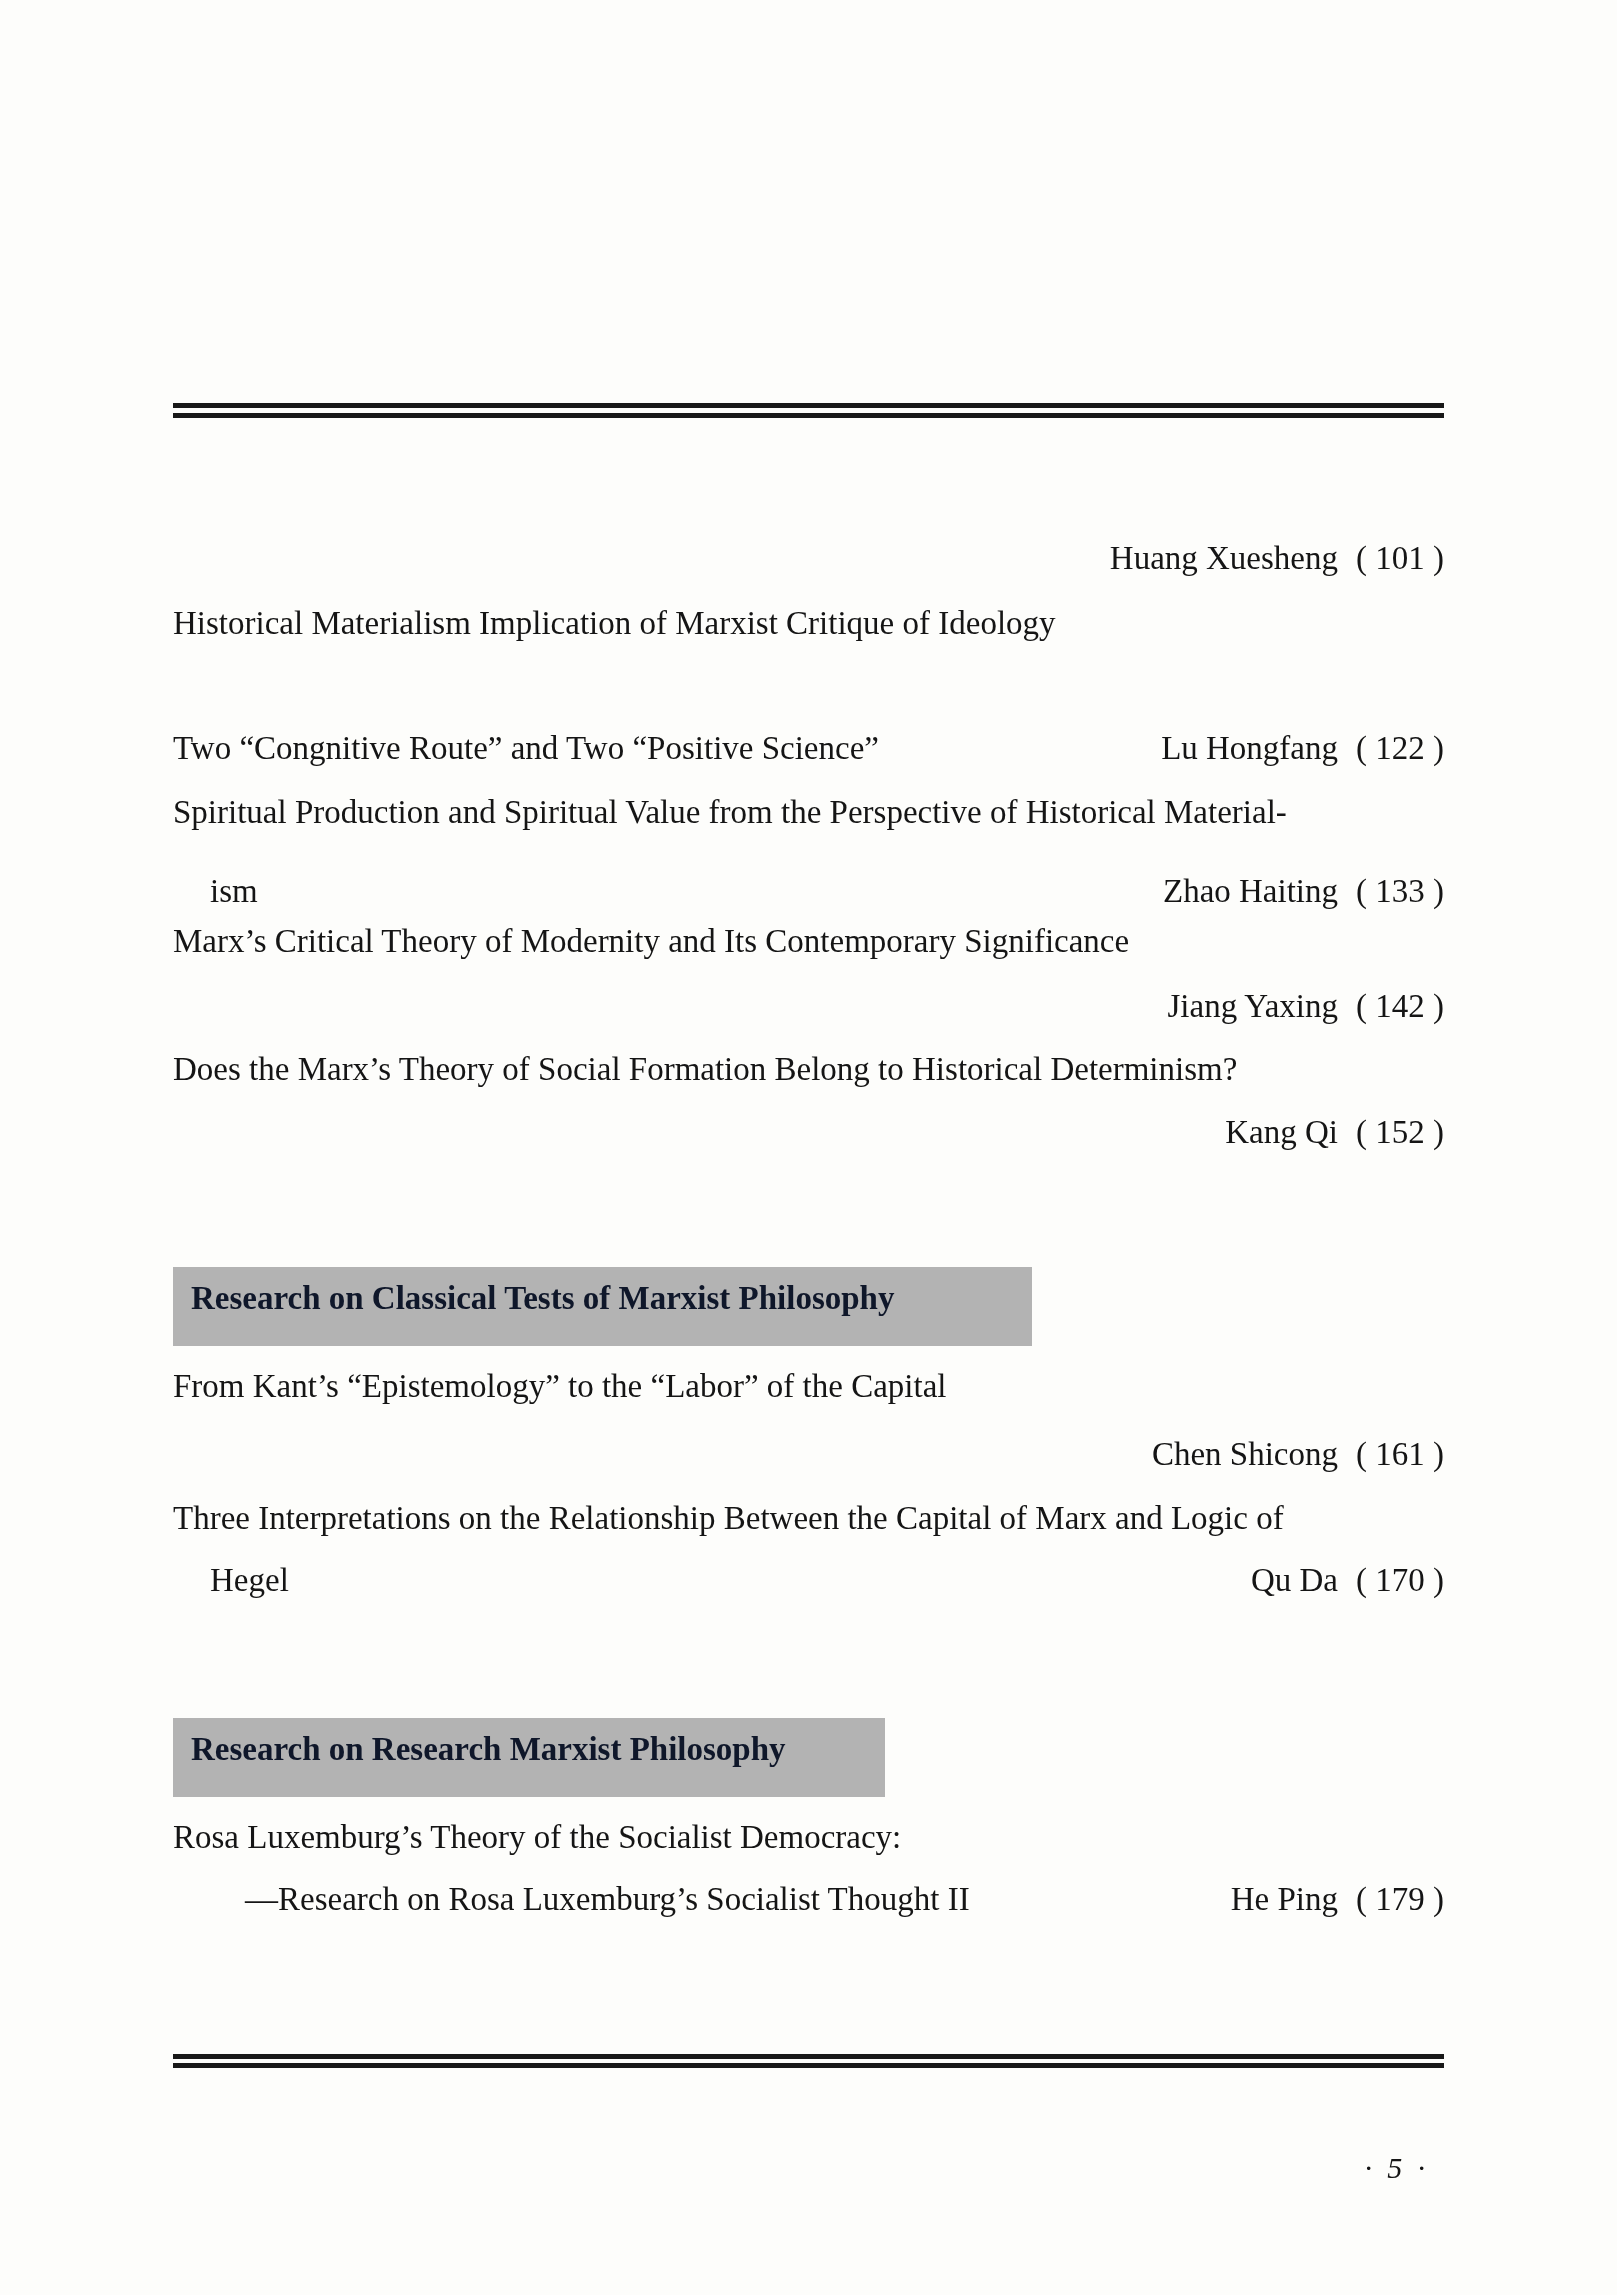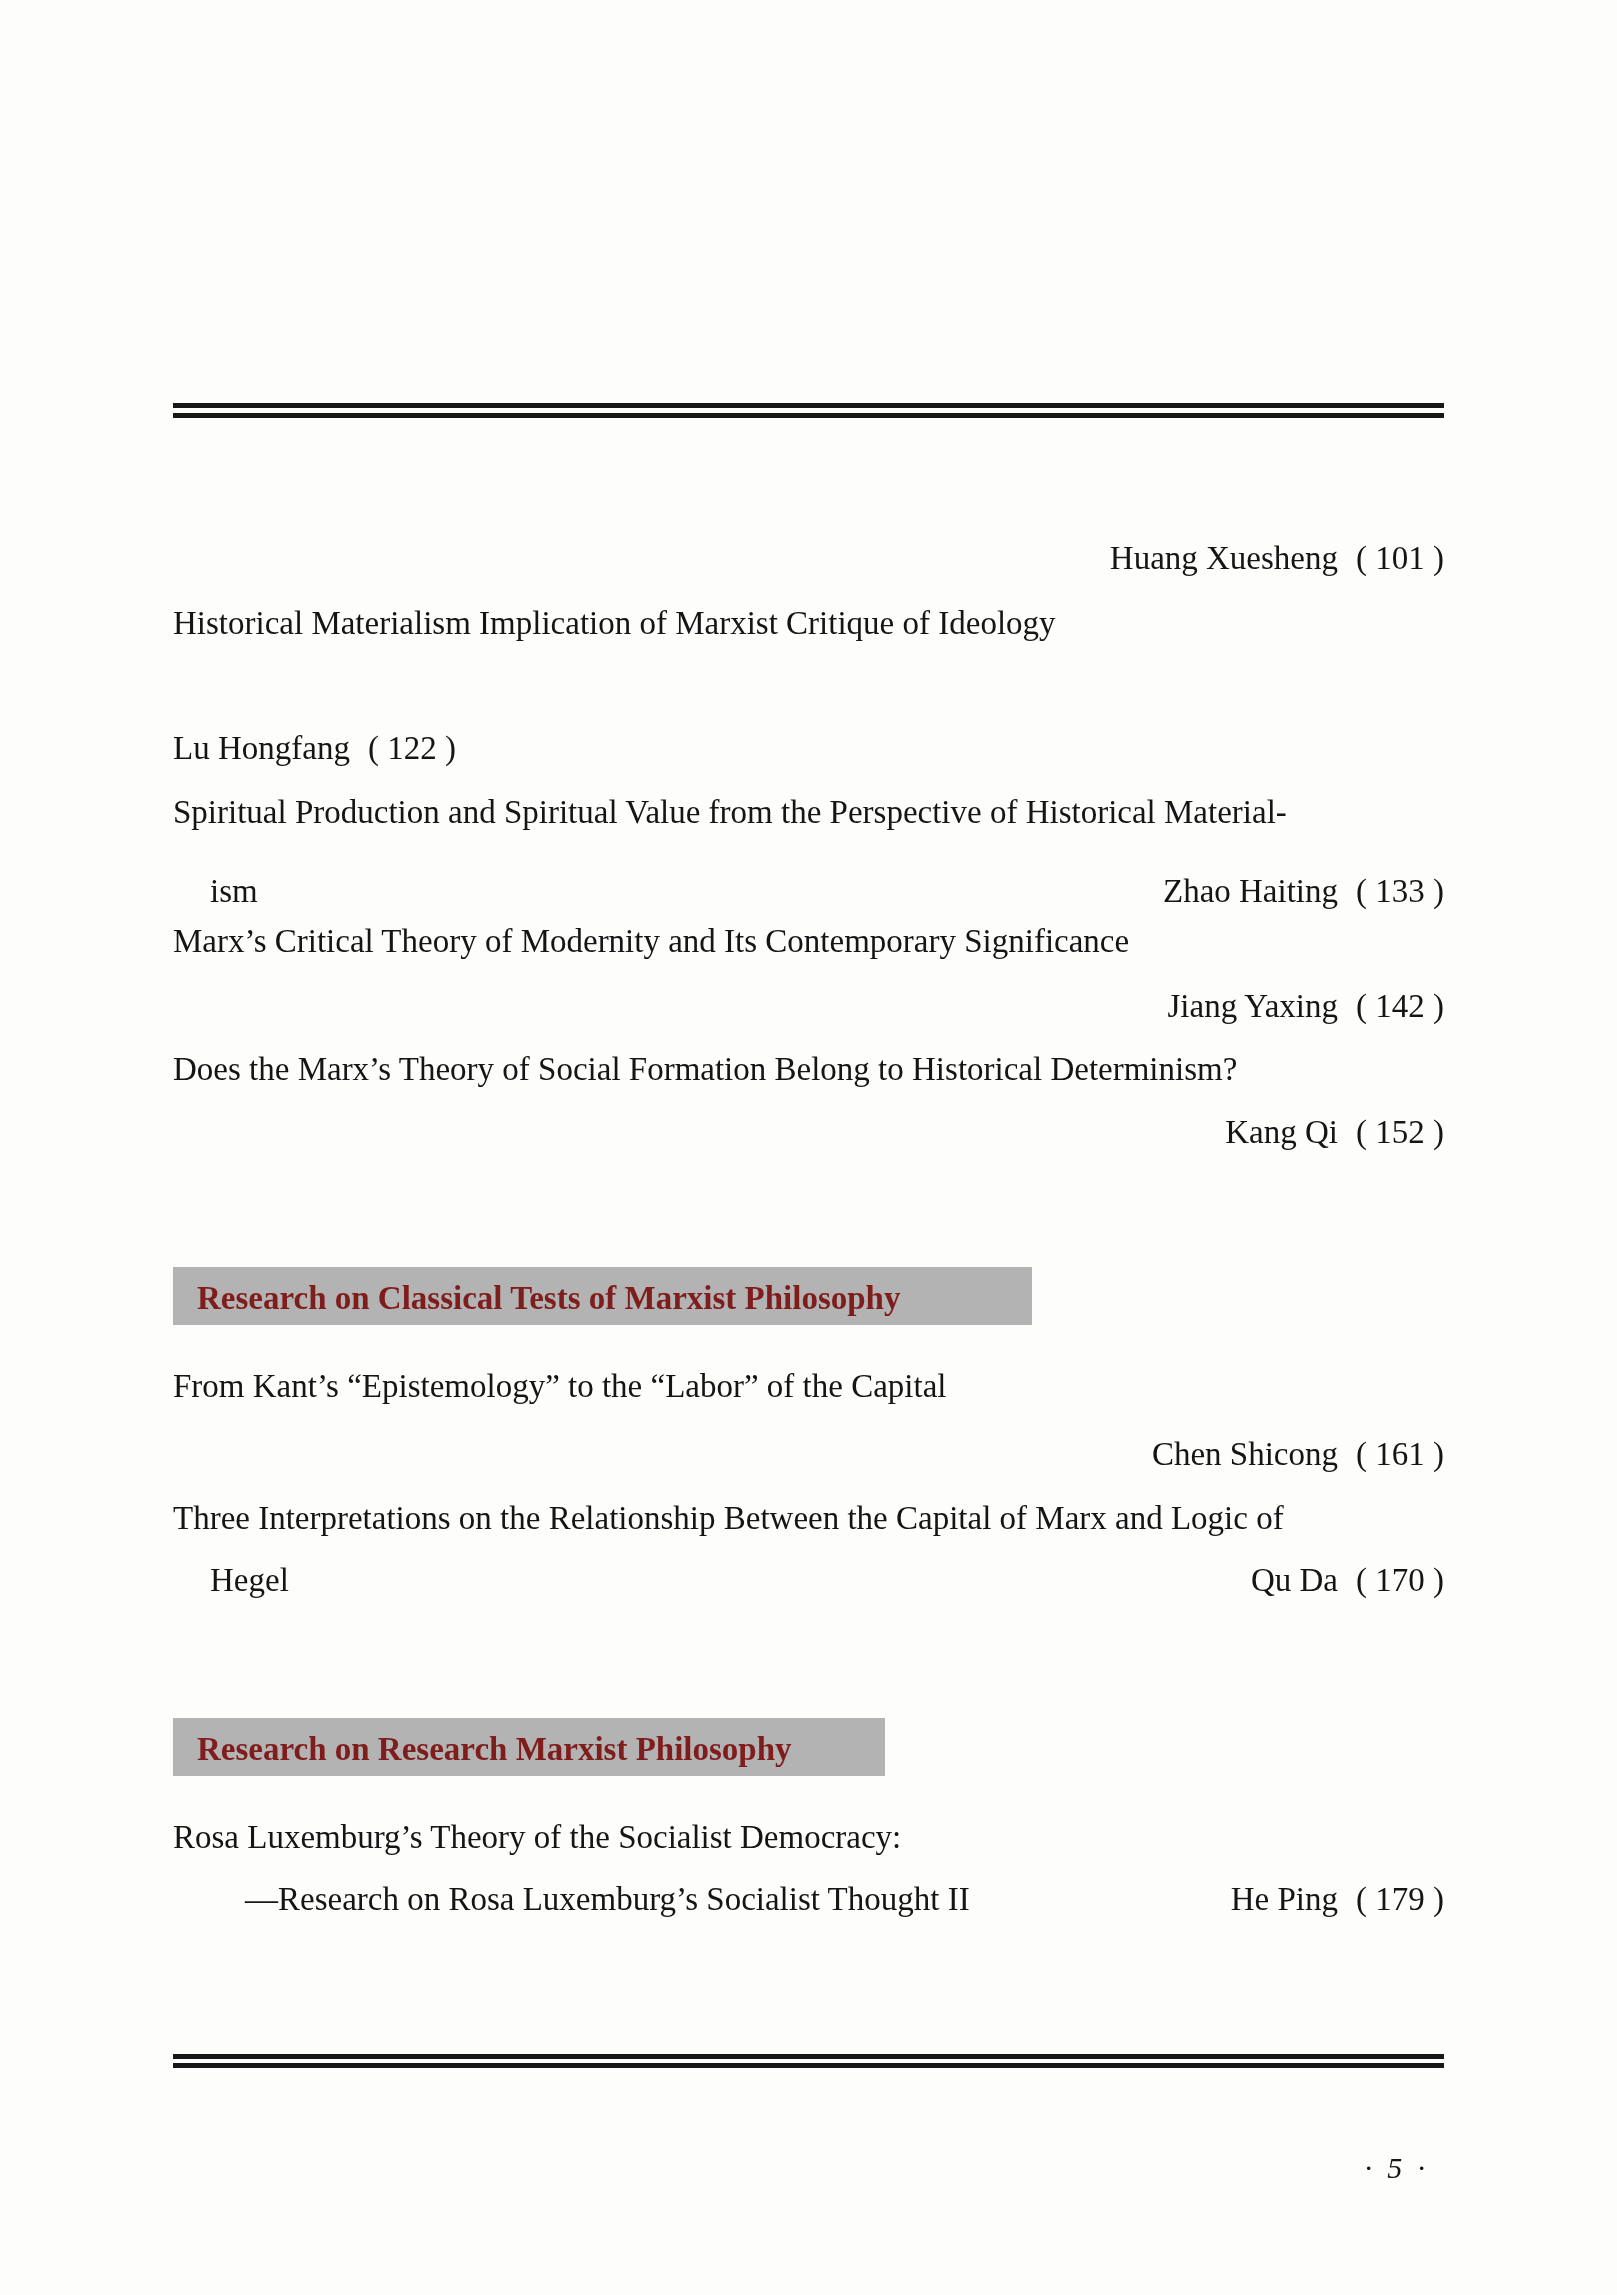--- a/index.html
+++ b/index.html
@@ -27,25 +27,25 @@
   }
   .row.right { text-align:right; }
   .row.split { display:flex; justify-content:space-between; align-items:baseline; }
   .pageno { margin-left:18px; }
   .author-gap { display:inline-block; width:39px; }
   .cont-indent { padding-left:37px; }
   .sub-indent { padding-left:72px; }
 
   
   .section-bar {
-    position:absolute; left:173px; height:58px;
+    position:absolute; left:173px; height:79px;
     background:#b3b3b3;
     font-weight:bold; font-size:33px; line-height:63px;
-    padding-left:24px; box-sizing:border-box;
-    color:#7f1d1d;
+    padding-left:18px; box-sizing:border-box;
+    color:#0f172a;
     white-space:nowrap;
   }
 
   .footer-pageno {
     position:absolute; top:2151px; right:188px;
     font-size:30px; font-style:italic;
     letter-spacing:3.9px;
   }
 </style>
 </head>
@@ -62,20 +62,21 @@
   <div class="row right" style="top:535px">
     <span>Huang Xuesheng</span><span class="pageno">( 101 )</span>
   </div>
 
   <div class="row" style="top:600px">
     <span>Historical Materialism Implication of Marxist Critique of Ideology</span>
   </div>
 
 
   <div class="row split" style="top:725px">
+    <span>Two “Congnitive Route” and Two “Positive Science”</span>
     <span><span>Lu Hongfang</span><span class="pageno">( 122 )</span></span>
   </div>
 
   <div class="row" style="top:789px">
     <span>Spiritual Production and Spiritual Value from the Perspective of Historical Material-</span>
   </div>
 
   <div class="row split" style="top:868px">
     <span class="cont-indent">ism</span>
     <span><span>Zhao Haiting</span><span class="pageno">( 133 )</span></span>

